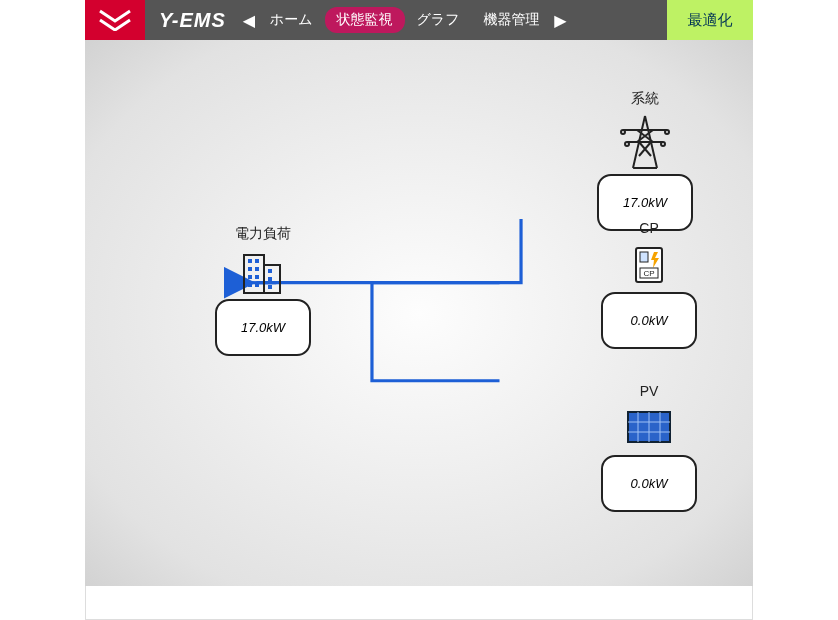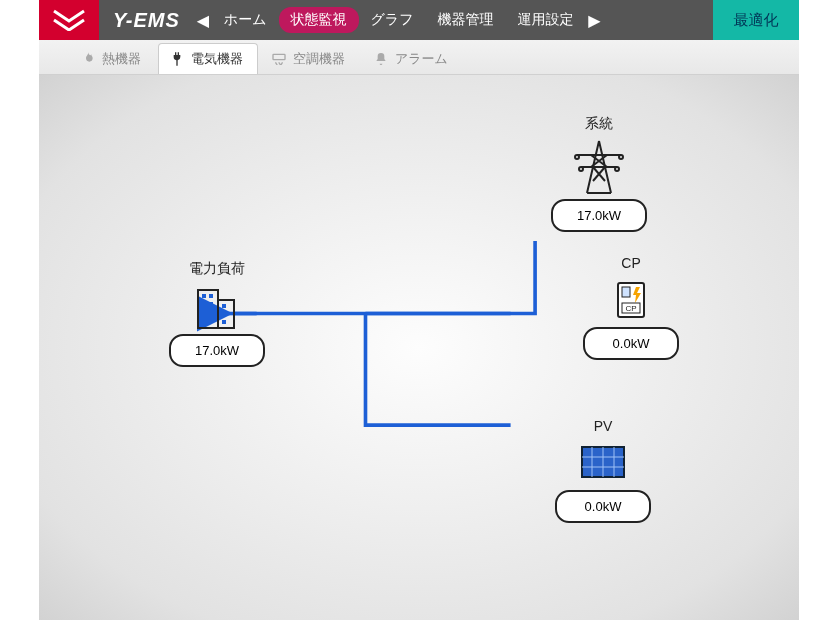--- a/index.html
+++ b/index.html
@@ -1,35 +1,35 @@
 <!DOCTYPE html>
 <html><head>
 <meta charset="utf-8">
 <style>
   html,body{margin:0;padding:0;font-family:"Meiryo","Hiragino Sans",Arial,sans-serif;background:#fff;}
-  .app{width:760px;height:620px;margin:0 auto;position:relative;box-shadow:inset 0 0 0 1px #ddd;}
+  .app{width:668px;height:620px;margin:0 auto;position:relative;box-shadow:inset 0 0 0 1px #ddd;}
   
   .topbar{height:40px;background:#555;display:flex;align-items:center;color:#fff;font-size:14px;}
   .logo-box{width:60px;height:40px;background:#d3002e;display:flex;align-items:center;justify-content:center;}
   .brand{font-weight:bold;font-style:italic;letter-spacing:1px;font-size:20px;margin:0 14px 0 14px;}
   .nav-arrow{width:18px;text-align:center;font-size:16px;cursor:pointer;user-select:none;}
   .nav-item{padding:4px 12px;cursor:pointer;white-space:nowrap;}
   .nav-item.active{background:#be185d;border-radius:12px;}
   .spacer{flex:1;}
-  .opt-btn{height:40px;min-width:86px;background:#14b8a6;color:#035;display:flex;align-items:center;justify-content:center;font-size:15px;cursor:pointer;}
+  .opt-btn{height:40px;min-width:86px;background:#bef264;color:#035;display:flex;align-items:center;justify-content:center;font-size:15px;cursor:pointer;}
   
   .subbar{height:34px;background:linear-gradient(#f2f2f2,#e8e8e8);border-bottom:1px solid #d0d0d0;display:flex;align-items:flex-end;padding-left:30px;gap:2px;}
   .tab{display:flex;align-items:center;gap:6px;padding:6px 14px 6px 10px;font-size:13px;color:#888;border:1px solid transparent;border-bottom:none;border-radius:4px 4px 0 0;cursor:pointer;}
   .tab.active{background:#fff;color:#333;border-color:#ccc;}
   .tab svg{width:16px;height:16px;}
   
   .canvas{position:relative;width:100%;height:calc(100% - 74px);background:radial-gradient(ellipse at center,#fdfdfd 0%,#e2e2e2 80%,#d2d2d2 100%);}
   .node{position:absolute;display:flex;flex-direction:column;align-items:center;gap:2px;}
   .node-label{font-size:14px;color:#222;margin-bottom:2px;}
-  .pill{min-width:72px;padding:7px 10px;border:2px solid #222;border-radius:14px;background:#fff;font-size:13px;text-align:center;}
+  .pill{min-width:72px;padding:19px 10px;border:2px solid #222;border-radius:14px;background:#fff;font-size:13px;text-align:center;font-style:italic;}
   .icon-box{width:50px;height:50px;display:flex;align-items:center;justify-content:center;}
   svg.flow{position:absolute;left:0;top:0;width:100%;height:100%;pointer-events:none;}
 </style>
 </head>
 <body>
 
 <div class="app">
 
   <div class="topbar">
     <div class="logo-box">
@@ -37,53 +37,25 @@
         <polyline points="2,2 17,12 32,2" stroke="#fff" stroke-width="3" fill="none"></polyline>
         <polyline points="2,11 17,21 32,11" stroke="#fff" stroke-width="3" fill="none"></polyline>
       </svg>
     </div>
     <div class="brand">Y-EMS</div>
     <div class="nav-arrow">◀</div>
     <div class="nav-item">ホーム</div>
     <div class="nav-item active">状態監視</div>
     <div class="nav-item">グラフ</div>
     <div class="nav-item">機器管理</div>
-    <div class="nav-item">運用設定</div>
     <div class="nav-arrow">▶</div>
     <div class="spacer"></div>
     <div class="opt-btn">最適化</div>
   </div>
 
-  <div class="subbar">
-    <div class="tab">
-      <svg viewBox="0 0 24 24">
-          <path fill="#aaa" d="M12 2c1 4-3 5-3 9 0 3 2 5 5 5s5-2 5-5c0-3-2-3-2-6-2 3-4 0-5-3z"></path>
-        </svg>
-      <span>熱機器</span>
-    </div>
-    <div class="tab active">
-      <svg viewBox="0 0 24 24">
-          <path fill="#333" d="M9 2v4H7v3a5 5 0 0 0 4 4.9V22h2v-8.1A5 5 0 0 0 17 9V6h-2V2h-2v4h-2V2H9z"></path>
-        </svg>
-      <span>電気機器</span>
-    </div>
-    <div class="tab">
-      <svg viewBox="0 0 24 24">
-          <rect x="3" y="5" width="18" height="8" rx="1" fill="none" stroke="#aaa" stroke-width="2"></rect>
-          <path stroke="#aaa" stroke-width="2" fill="none" d="M7 17c0 2 2 2 2 4M12 17c0 2 2 2 2 4M17 17c0 2-2 2-2 4"></path>
-        </svg>
-      <span>空調機器</span>
-    </div>
-    <div class="tab">
-      <svg viewBox="0 0 24 24">
-          <path fill="#aaa" d="M12 3a5 5 0 0 0-5 5v4l-2 3h14l-2-3V8a5 5 0 0 0-5-5zm0 18a2 2 0 0 0 2-2h-4a2 2 0 0 0 2 2z"></path>
-        </svg>
-      <span>アラーム</span>
-    </div>
-  </div>
 
   <div class="canvas">
 
     <svg class="flow" viewBox="0 0 838 546">
       <defs>
         <marker id="ah" markerWidth="10" markerHeight="10" refX="2" refY="5" orient="auto">
           <path d="M10 0 L0 5 L10 10 z" fill="#1d5fd6"></path>
         </marker>
       </defs>
 
@@ -113,39 +85,39 @@
               <rect x="17" y="36" width="4" height="4"></rect>
             <rect x="30" y="22" width="4" height="4"></rect>
               <rect x="30" y="30" width="4" height="4"></rect>
               <rect x="30" y="38" width="4" height="4"></rect>
           </g>
         </svg>
       </div>
       <div class="pill">17.0kW</div>
     </div>
 
-    <div class="node" style="left:512px;top:40px;">
+    <div class="node" style="left:512px;top:50px;">
       <div class="node-label">系統</div>
       <div class="icon-box" style="width:60px;height:60px">
         <svg width="60" height="60" viewBox="0 0 60 60">
           <g stroke="#222" stroke-width="2" fill="none">
             <path d="M30 4 L18 56 M30 4 L42 56 M18 56 H42"></path>
             <path d="M8 18 H52 M12 30 H48"></path>
             <path d="M22 18 L38 30 M38 18 L22 30 M24 30 L36 44 M36 30 L24 44"></path>
             <circle cx="8" cy="20" r="2"></circle>
               <circle cx="52" cy="20" r="2"></circle>
             <circle cx="12" cy="32" r="2"></circle>
               <circle cx="48" cy="32" r="2"></circle>
           </g>
         </svg>
       </div>
       <div class="pill">17.0kW</div>
     </div>
 
-    <div class="node" style="left:544px;top:180px;">
+    <div class="node" style="left:516px;top:180px;">
       <div class="node-label">CP</div>
       <div class="icon-box">
         <svg width="46" height="46" viewBox="0 0 46 46">
           <rect x="10" y="6" width="26" height="34" rx="2" fill="#fff" stroke="#222" stroke-width="2"></rect>
           <rect x="14" y="10" width="8" height="10" fill="#cfe3ff" stroke="#222"></rect>
           <path d="M28 10 l4 0 -3 6 4 0 -6 10 1-8 -3 0 z" fill="#f6a300"></path>
           <rect x="14" y="26" width="18" height="10" fill="#fff" stroke="#222"></rect>
           <text x="23" y="34" font-size="8" text-anchor="middle" fill="#222">CP</text>
         </svg>
       </div>

